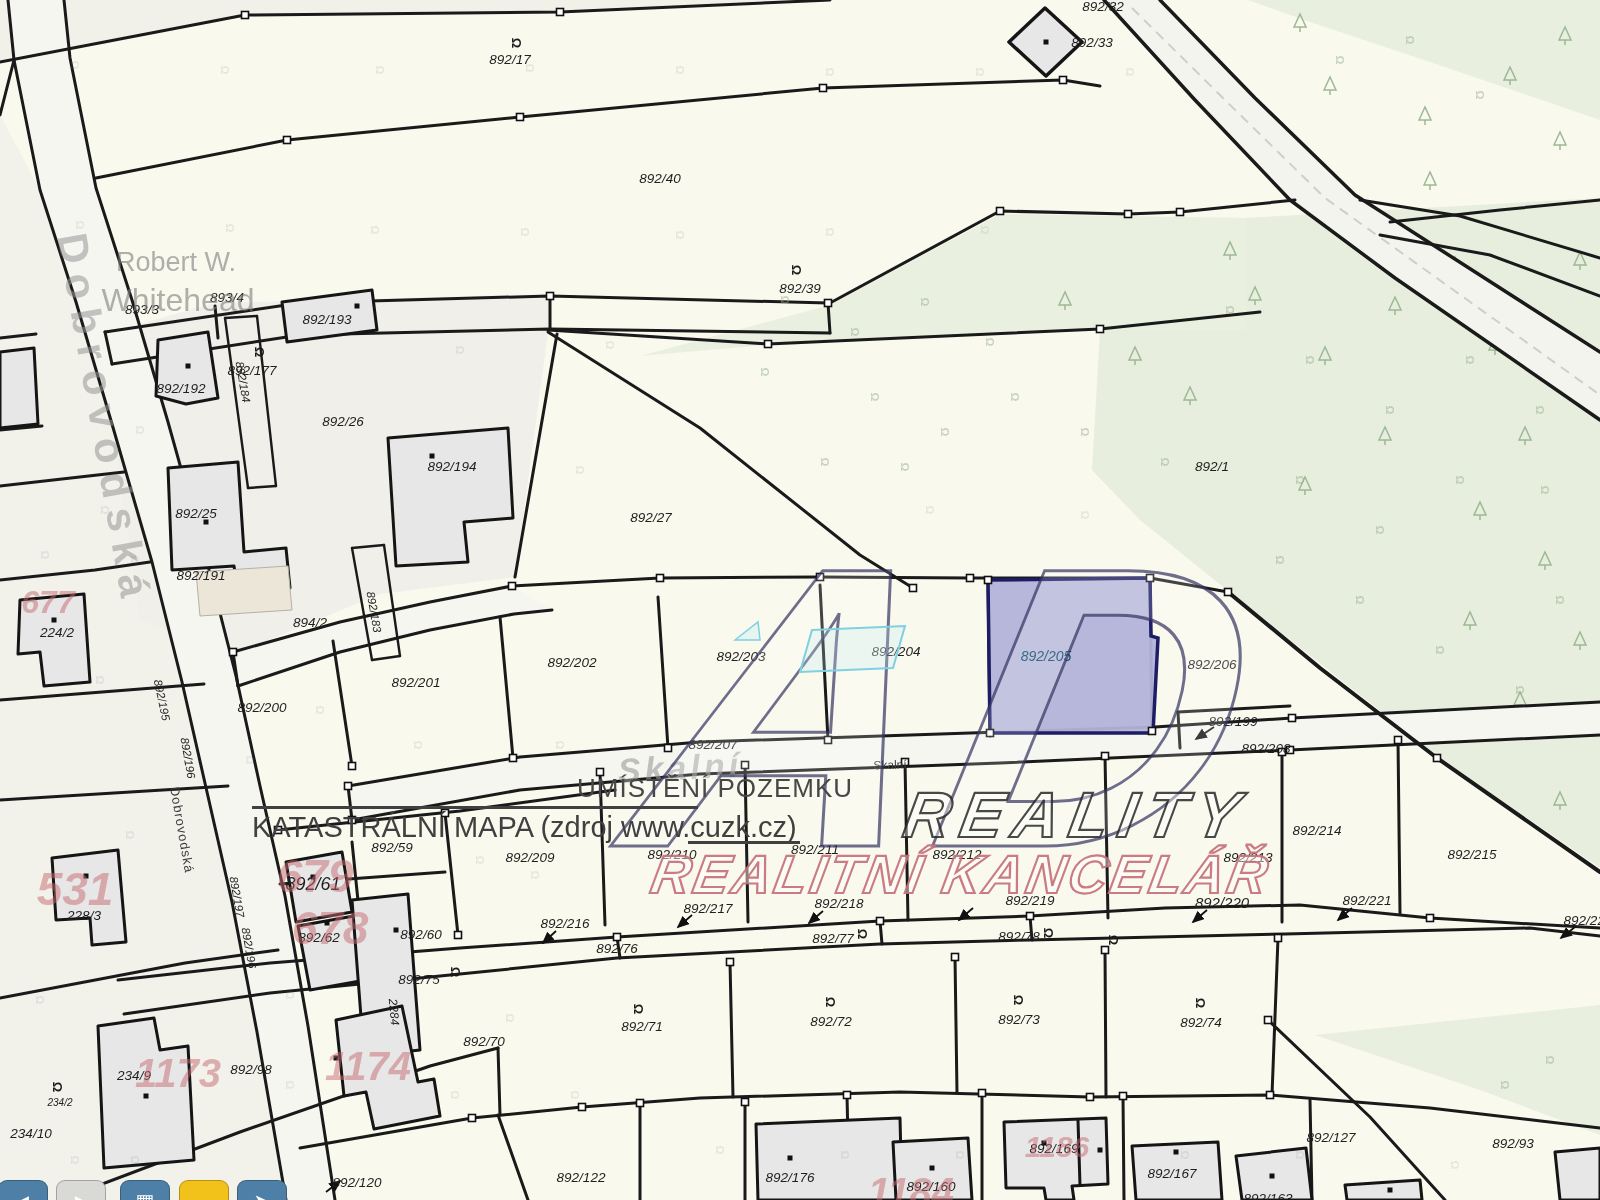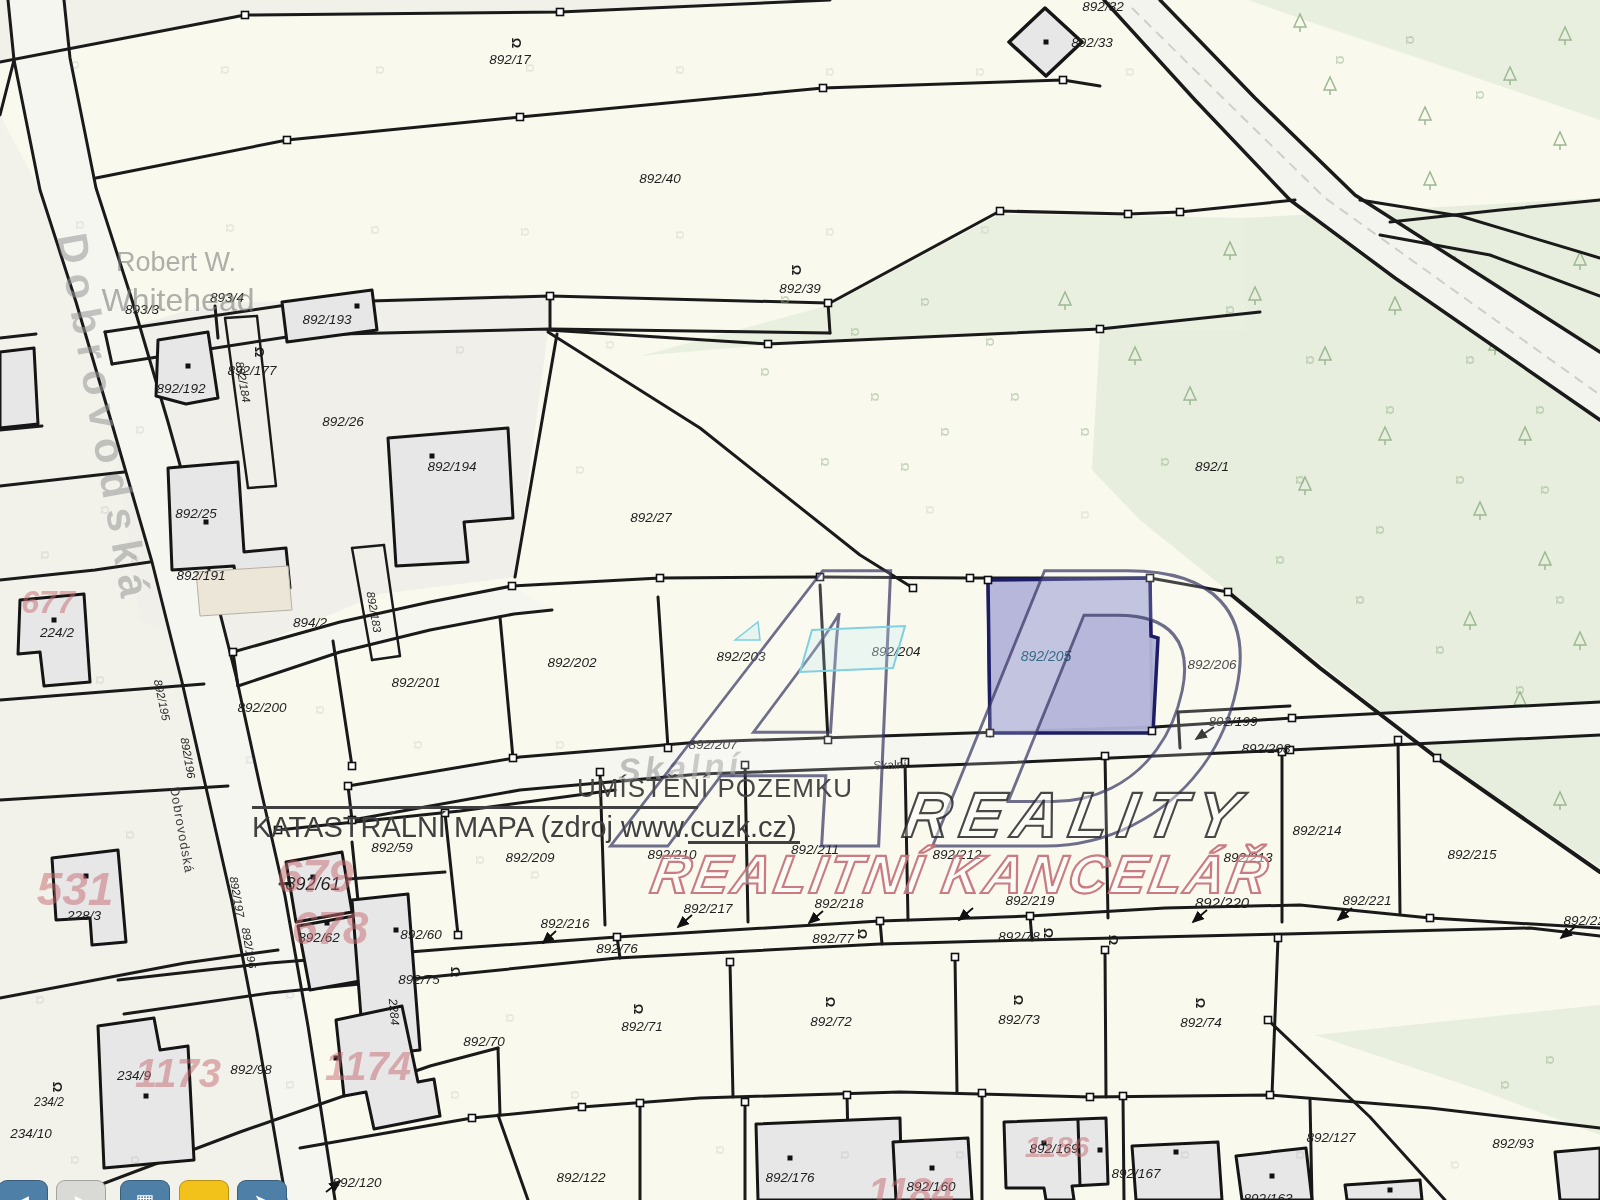--- a/index.html
+++ b/index.html
@@ -348,30 +348,30 @@
       <span class="lbl p" style="left: 419px; top: 979px; font-size: 13.5px; transform: translate(-50%, -50%);">892/75</span>
       <span class="lbl p" style="left: 617px; top: 948px; font-size: 13.5px; transform: translate(-50%, -50%); text-align: center;">892/76</span>
       <span class="lbl p" style="left: 833px; top: 938px; font-size: 13.5px; transform: translate(-50%, -50%);">892/77</span>
       <span class="lbl p" style="left: 1019px; top: 936px; font-size: 13.5px; transform: translate(-50%, -50%);">892/78</span>
       <span class="lbl p" style="left: 642px; top: 1026px; font-size: 13.5px; transform: translate(-50%, -50%);">892/71</span>
       <span class="lbl p" style="left: 831px; top: 1021px; font-size: 13.5px; transform: translate(-50%, -50%);">892/72</span>
       <span class="lbl p" style="left: 1019px; top: 1019px; font-size: 13.5px; transform: translate(-50%, -50%);">892/73</span>
       <span class="lbl p" style="left: 1201px; top: 1022px; font-size: 13.5px; transform: translate(-50%, -50%);">892/74</span>
       <span class="lbl p" style="left: 84px; top: 915px; font-size: 13.5px; transform: translate(-50%, -50%);">228/3</span>
       <span class="lbl p" style="left: 134px; top: 1075px; font-size: 13.5px; transform: translate(-50%, -50%);">234/9</span>
-      <span class="lbl p" style="left: 49px; top: 1102px; font-size: 12px; transform: translate(-50%, -50%);">234/2</span>
+      <span class="lbl p" style="left: 60px; top: 1102px; font-size: 10px; transform: translate(-50%, -50%);">234/2</span>
       <span class="lbl p" style="left: 31px; top: 1133px; font-size: 13.5px; transform: translate(-50%, -50%);">234/10</span>
       <span class="lbl p" style="left: 251px; top: 1069px; font-size: 13.5px; transform: translate(-50%, -50%);">892/98</span>
       <span class="lbl p" style="left: 484px; top: 1041px; font-size: 13.5px; transform: translate(-50%, -50%);">892/70</span>
       <span class="lbl p" style="left: 357px; top: 1182px; font-size: 13.5px; transform: translate(-50%, -50%);">892/120</span>
       <span class="lbl p" style="left: 581px; top: 1177px; font-size: 13.5px; transform: translate(-50%, -50%);">892/122</span>
       <span class="lbl p" style="left: 790px; top: 1177px; font-size: 13.5px; transform: translate(-50%, -50%);">892/176</span>
       <span class="lbl p" style="left: 931px; top: 1186px; font-size: 13.5px; transform: translate(-50%, -50%);">892/160</span>
       <span class="lbl p" style="left: 1054px; top: 1148px; font-size: 13.5px; transform: translate(-50%, -50%);">892/169</span>
-      <span class="lbl p" style="left: 1136px; top: 1173px; font-size: 13.5px; transform: translate(-50%, -50%);">892/167</span>
+      <span class="lbl p" style="left: 1172px; top: 1173px; font-size: 13.5px; transform: translate(-50%, -50%);">892/167</span>
       <span class="lbl p" style="left: 1331px; top: 1137px; font-size: 13.5px; transform: translate(-50%, -50%);">892/127</span>
       <span class="lbl p" style="left: 1513px; top: 1143px; font-size: 13.5px; transform: translate(-50%, -50%);">892/93</span>
       <span class="lbl p" style="left: 1268px; top: 1198px; font-size: 13.5px; transform: translate(-50%, -50%);">892/163</span>
       <span class="lbl v" style="left: 243px; top: 382px; font-size: 11.5px; transform: translate(-50%, -50%) rotate(80deg);">892/184</span>
       <span class="lbl v" style="left: 374px; top: 612px; font-size: 11.5px; transform: translate(-50%, -50%) rotate(80deg);">892/183</span>
       <span class="lbl v" style="left: 162px; top: 700px; font-size: 11.5px; transform: translate(-50%, -50%) rotate(78deg);">892/195</span>
       <span class="lbl v" style="left: 188px; top: 758px; font-size: 11.5px; transform: translate(-50%, -50%) rotate(80deg);">892/196</span>
       <span class="lbl v" style="left: 237px; top: 897px; font-size: 11.5px; transform: translate(-50%, -50%) rotate(80deg);">892/197</span>
       <span class="lbl v" style="left: 249px; top: 948px; font-size: 11.5px; transform: translate(-50%, -50%) rotate(80deg);">892/196</span>
       <span class="lbl v" style="left: 394px; top: 1012px; font-size: 12px; transform: translate(-50%, -50%) rotate(85deg);">2284</span>

